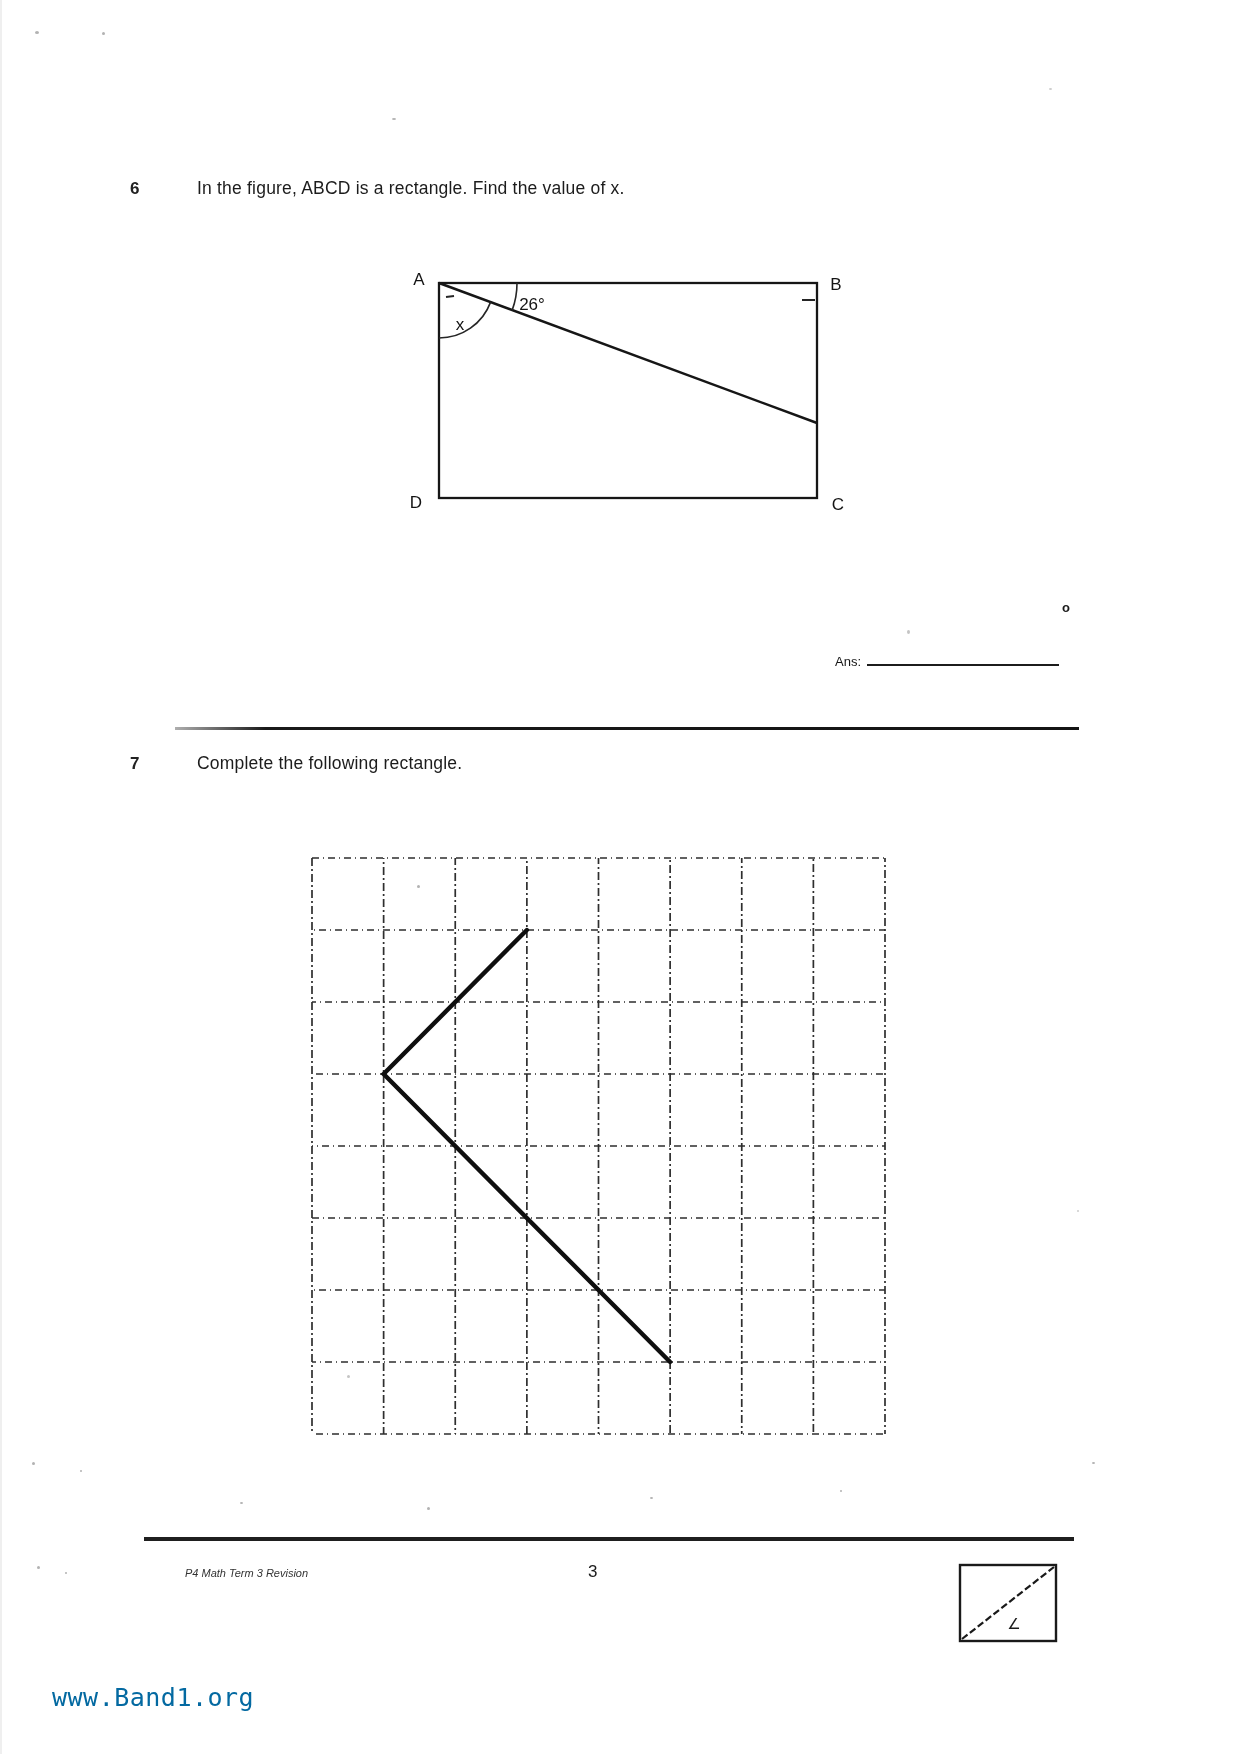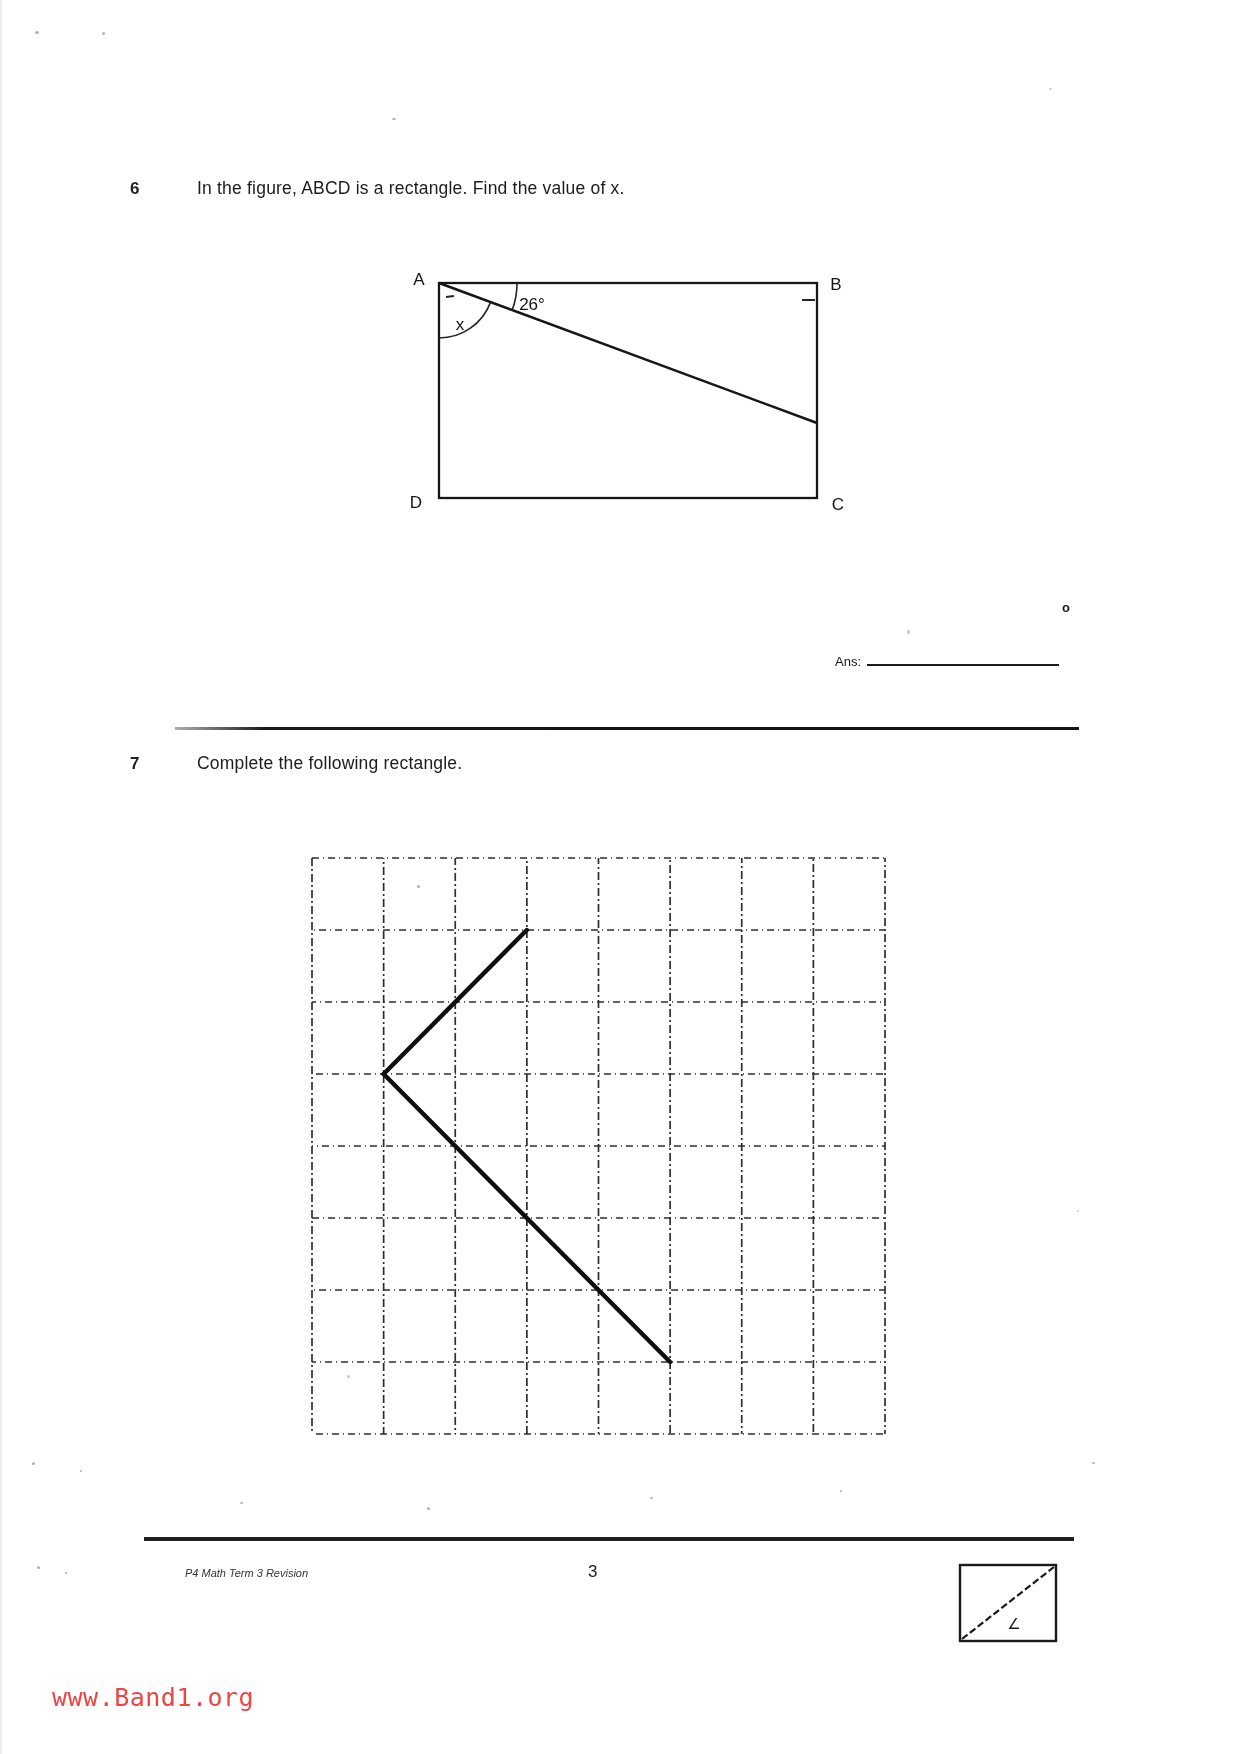--- a/index.html
+++ b/index.html
@@ -45,21 +45,21 @@
 
   
   .footer-rule{position:absolute;left:142px;top:1537px;width:930px;height:4px;background:#1f1f1f;filter:blur(.3px);}
   .footer-title{font-size:11px;font-style:italic;color:#333;}
   .footer-page{font-size:17px;color:#1a1a1a;}
   .logo-svg{position:absolute;left:950px;top:1555px;width:115px;height:95px;filter:blur(.3px);}
   .logo-box{fill:none;stroke:#1a1a1a;stroke-width:2.4;}
   .logo-diag{stroke:#1a1a1a;stroke-width:2.2;stroke-dasharray:7 3;}
   .logo-glyph{font-family:"DejaVu Sans",sans-serif;font-size:15px;fill:#1a1a1a;}
 
-  .watermark{font-family:"DejaVu Sans Mono", monospace;font-size:25px;color:#ef4444;letter-spacing:.5px;}
+  .watermark{font-family:"DejaVu Sans Mono", monospace;font-size:25px;color:#0369a1;letter-spacing:.5px;}
 
   .speck{position:absolute;background:#555;border-radius:50%;opacity:.45;}
 </style>
 </head>
 <body>
 
 <div class="page">
 
   <div class="speck" style="left:33px;top:31px;width:4px;height:3px;"></div>
   <div class="speck" style="left:100px;top:32px;width:3px;height:3px;"></div>

